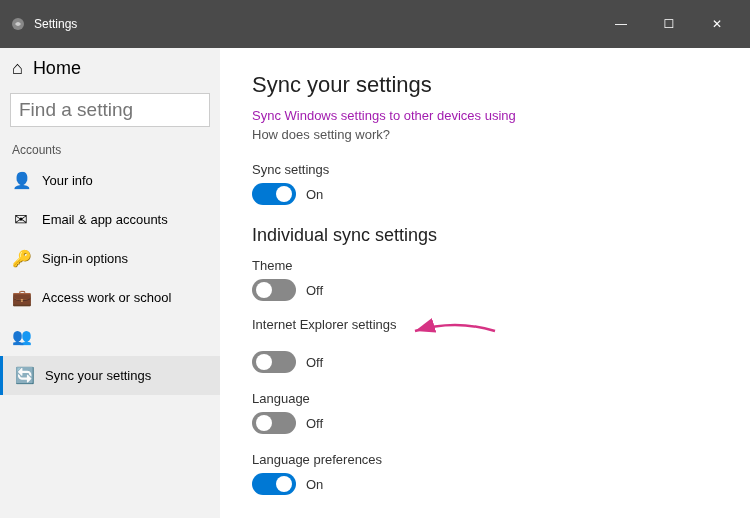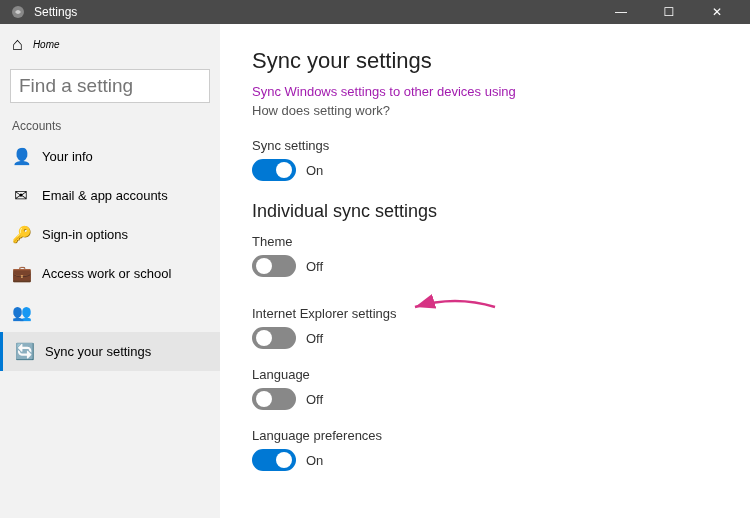--- a/index.html
+++ b/index.html
@@ -10,21 +10,21 @@
       background: #f2f2f2;
       display: flex;
       flex-direction: column;
       overflow: hidden;
     }
 
     
     .title-bar {
       background: #4a4a4a;
       color: #fff;
-      height: 24px;
+      height: 48px;
       display: flex;
       align-items: center;
       padding: 0 10px;
       flex-shrink: 0;
     }
     .title-bar-icon {
       width: 16px;
       height: 16px;
       margin-right: 8px;
       display: flex;
@@ -72,23 +72,22 @@
       display: flex;
       align-items: center;
       padding: 10px 12px;
       gap: 10px;
       cursor: pointer;
     }
     .sidebar-home-icon {
       font-size: 18px;
     }
     .sidebar-home-label {
-      font-size: 10px;
+      font-size: 18px;
       font-weight: 500;
-      font-style: italic;
     }
 
     .search-box {
       margin: 4px 10px 10px 10px;
       display: flex;
       align-items: center;
       background: #fff;
       border: 1px solid #ccc;
       padding: 5px 8px;
     }
@@ -209,21 +208,21 @@
       left: 4px;
     }
     .toggle-state-label {
       font-size: 13px;
       color: #333;
     }
 
     
     .arrow-annotation {
       display: flex;
-      align-items: flex-end;
+      align-items: flex-start;
       margin-top: -2px;
     }
     .arrow-svg {
       margin-left: 8px;
     }
   </style>
 </head>
 <body>
 
 <div class="title-bar">

